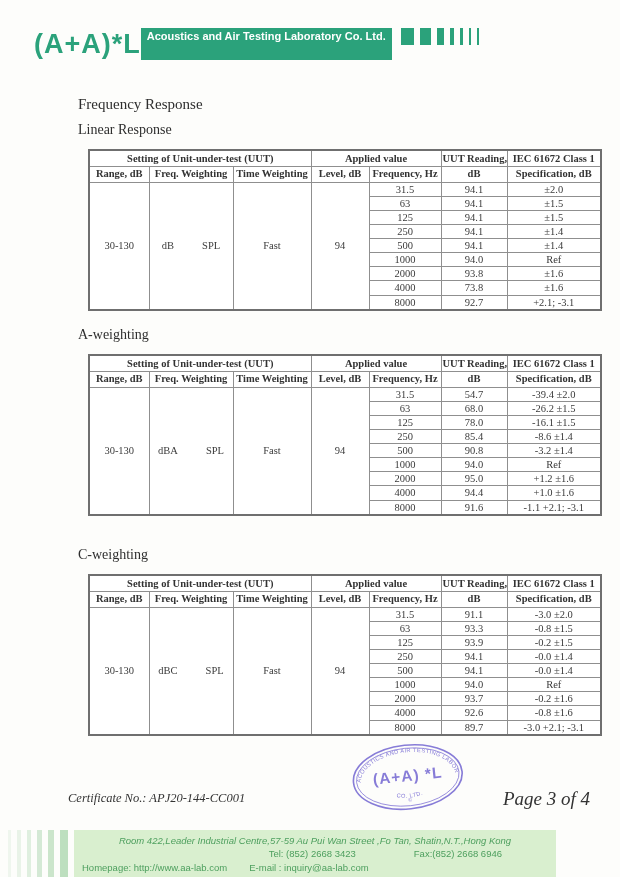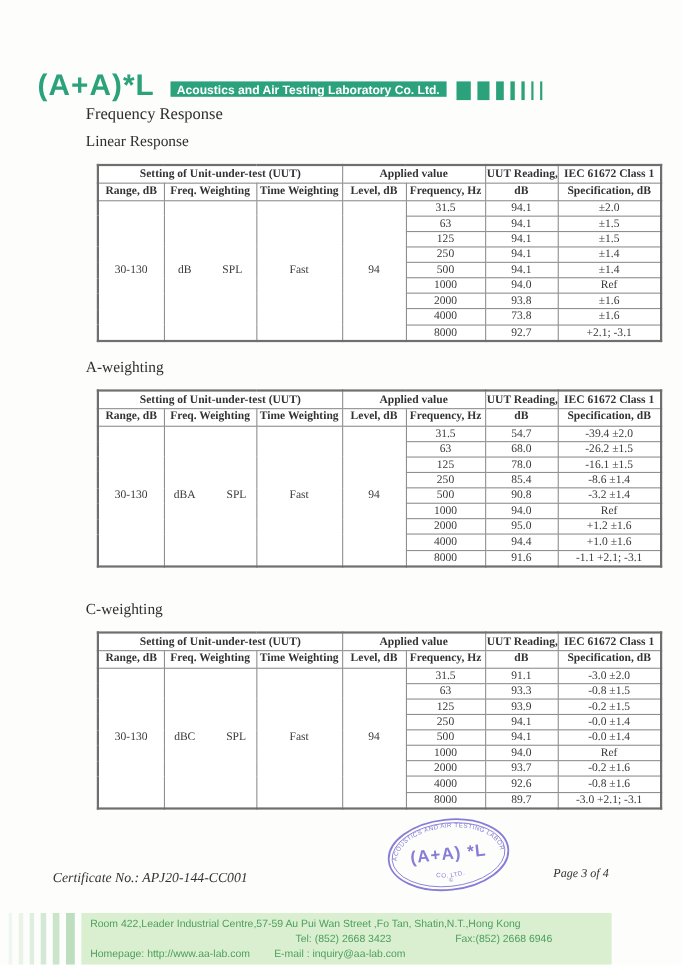--- a/index.html
+++ b/index.html
@@ -5,24 +5,24 @@
   :root { --brand:#2ba27b; --stamp:#7b6fd4; }
   * { box-sizing:border-box; }
   html,body { margin:0; padding:0; background:#ffffff; }
   .page {
     position:relative; width:620px; height:877px; margin:0 auto;
     background:#fdfdfb; overflow:hidden;
     font-family:"Liberation Serif", serif; color:#2e2e2e;
   }
 
   
-  .header { position:absolute; top:28px; left:34px; display:flex; gap:14px; align-items:flex-end;margin-top:36px; }
+  .header { position:absolute; top:28px; left:34px; display:flex; align-items:center; }
   .logo { font-family:"Liberation Sans", sans-serif; font-weight:800; font-size:27px; color:var(--brand); letter-spacing:1px; line-height:1; }
   .banner-row { display:flex; align-items:flex-start; }
-  .banner { background:var(--brand); color:#fff; font-family:"Liberation Sans", sans-serif; font-weight:700; font-size:11px; padding:2px 6px 0; white-space:nowrap; }
+  .banner { background:var(--brand); color:#fff; font-family:"Liberation Sans", sans-serif; font-weight:700; font-size:11px; padding:2px 6px 18px; white-space:nowrap; }
   .banner-bars { display:flex; gap:6px; height:17px; margin-left:9px; align-items:stretch; }
   .banner-bars span { background:var(--brand); display:block; }
   .banner-bars span:nth-child(1){width:13px;} .banner-bars span:nth-child(2){width:11px;}
   .banner-bars span:nth-child(3){width:7px;}  .banner-bars span:nth-child(4){width:4px;}
   .banner-bars span:nth-child(5){width:3px;}  .banner-bars span:nth-child(6){width:2px;}
   .banner-bars span:nth-child(7){width:2px;}
   .company-zh { color:var(--brand); font-family:"Liberation Sans", sans-serif; font-size:14px; letter-spacing:2.5px; margin-top:3px; }
 
   .doc-title { position:absolute; top:96px; left:78px; font-size:15px; }
 
@@ -35,35 +35,35 @@
   .cal-table th, .cal-table td { border:1px solid #8f8f8f; font-size:10.5px; text-align:center; padding:0 1px; line-height:1.25; overflow:hidden; white-space:nowrap; }
   .cal-table thead th { font-weight:700; height:16px; color:#333;margin-top:32px; }
   .cal-table tbody td { height:14px; color:#3a3a3a; }
   .fw-cell span + span { margin-left:28px; }
 
   
   .stamp-wrap { position:absolute; top:742px; left:350px; width:116px; transform:rotate(-6deg); opacity:.9; }
   .stamp-arc { font-family:"Liberation Sans", sans-serif; font-size:5.5px; letter-spacing:.4px; fill:var(--stamp); }
   .stamp-center { font-family:"Liberation Sans", sans-serif; font-size:15px; font-weight:700; letter-spacing:1px; fill:var(--stamp); }
   .stamp-mark { font-family:"Liberation Sans", sans-serif; font-size:5px; fill:var(--stamp); }
-  .cert-no { position:absolute; top:791px; left:48px; font-style:italic; font-size:12.5px; color:#333; }
-  .page-number { position:absolute; top:788px; left:503px; font-style:italic; font-size:11px; color:#333; }
+  .cert-no { position:absolute; top:791px; left:68px; font-style:italic; font-size:12.5px; color:#333; }
+  .page-number { position:absolute; top:788px; left:503px; font-style:italic; font-size:19px; color:#333; }
 
   
   .footer { position:absolute; top:830px; left:0; right:0; display:flex; align-items:stretch; }
   .footer-bars { display:flex; gap:6px; margin-left:8px; align-items:stretch; }
   .footer-bars span { display:block; }
   .footer-bars span:nth-child(1){width:3px; background:rgba(120,190,125,.10);}
   .footer-bars span:nth-child(2){width:4px; background:rgba(120,190,125,.15);}
   .footer-bars span:nth-child(3){width:4px; background:rgba(120,190,125,.22);}
   .footer-bars span:nth-child(4){width:5px; background:rgba(120,190,125,.30);}
   .footer-bars span:nth-child(5){width:6px; background:rgba(120,190,125,.38);}
   .footer-bars span:nth-child(6){width:8px; background:rgba(120,190,125,.48);}
   .footer-box { margin-left:6px; width:482px; background:#d9efcf; padding:4px 8px 6px; font-family:"Liberation Sans", sans-serif; font-size:9.5px; color:#4d9f5e; line-height:1.4; }
-  .f-center { text-align:left; }
+  .f-center { text-align:center;font-style:italic; }
   .f-split2 { display:flex; justify-content:flex-end; gap:58px; padding-right:46px; }
   .f-split3 { display:flex; justify-content:flex-start; gap:22px; padding-right:46px; }
 </style>
 </head>
 <body>
 
 <div class="page">
 
   <header class="header">
     <div class="logo">(A+A)*L</div>

